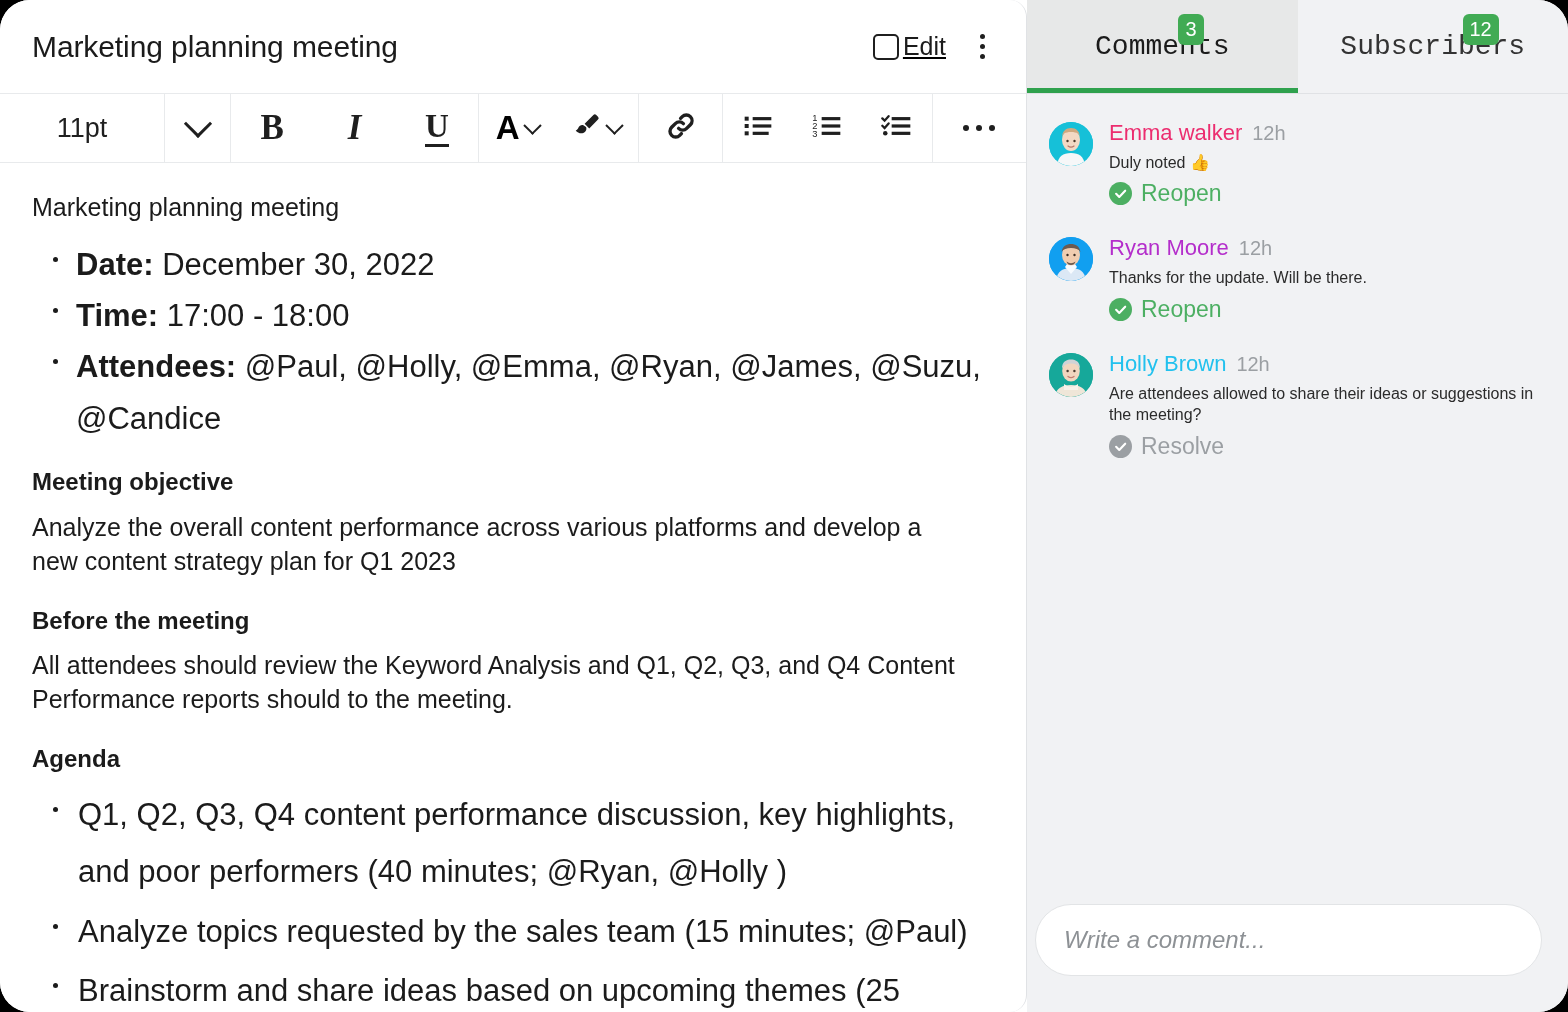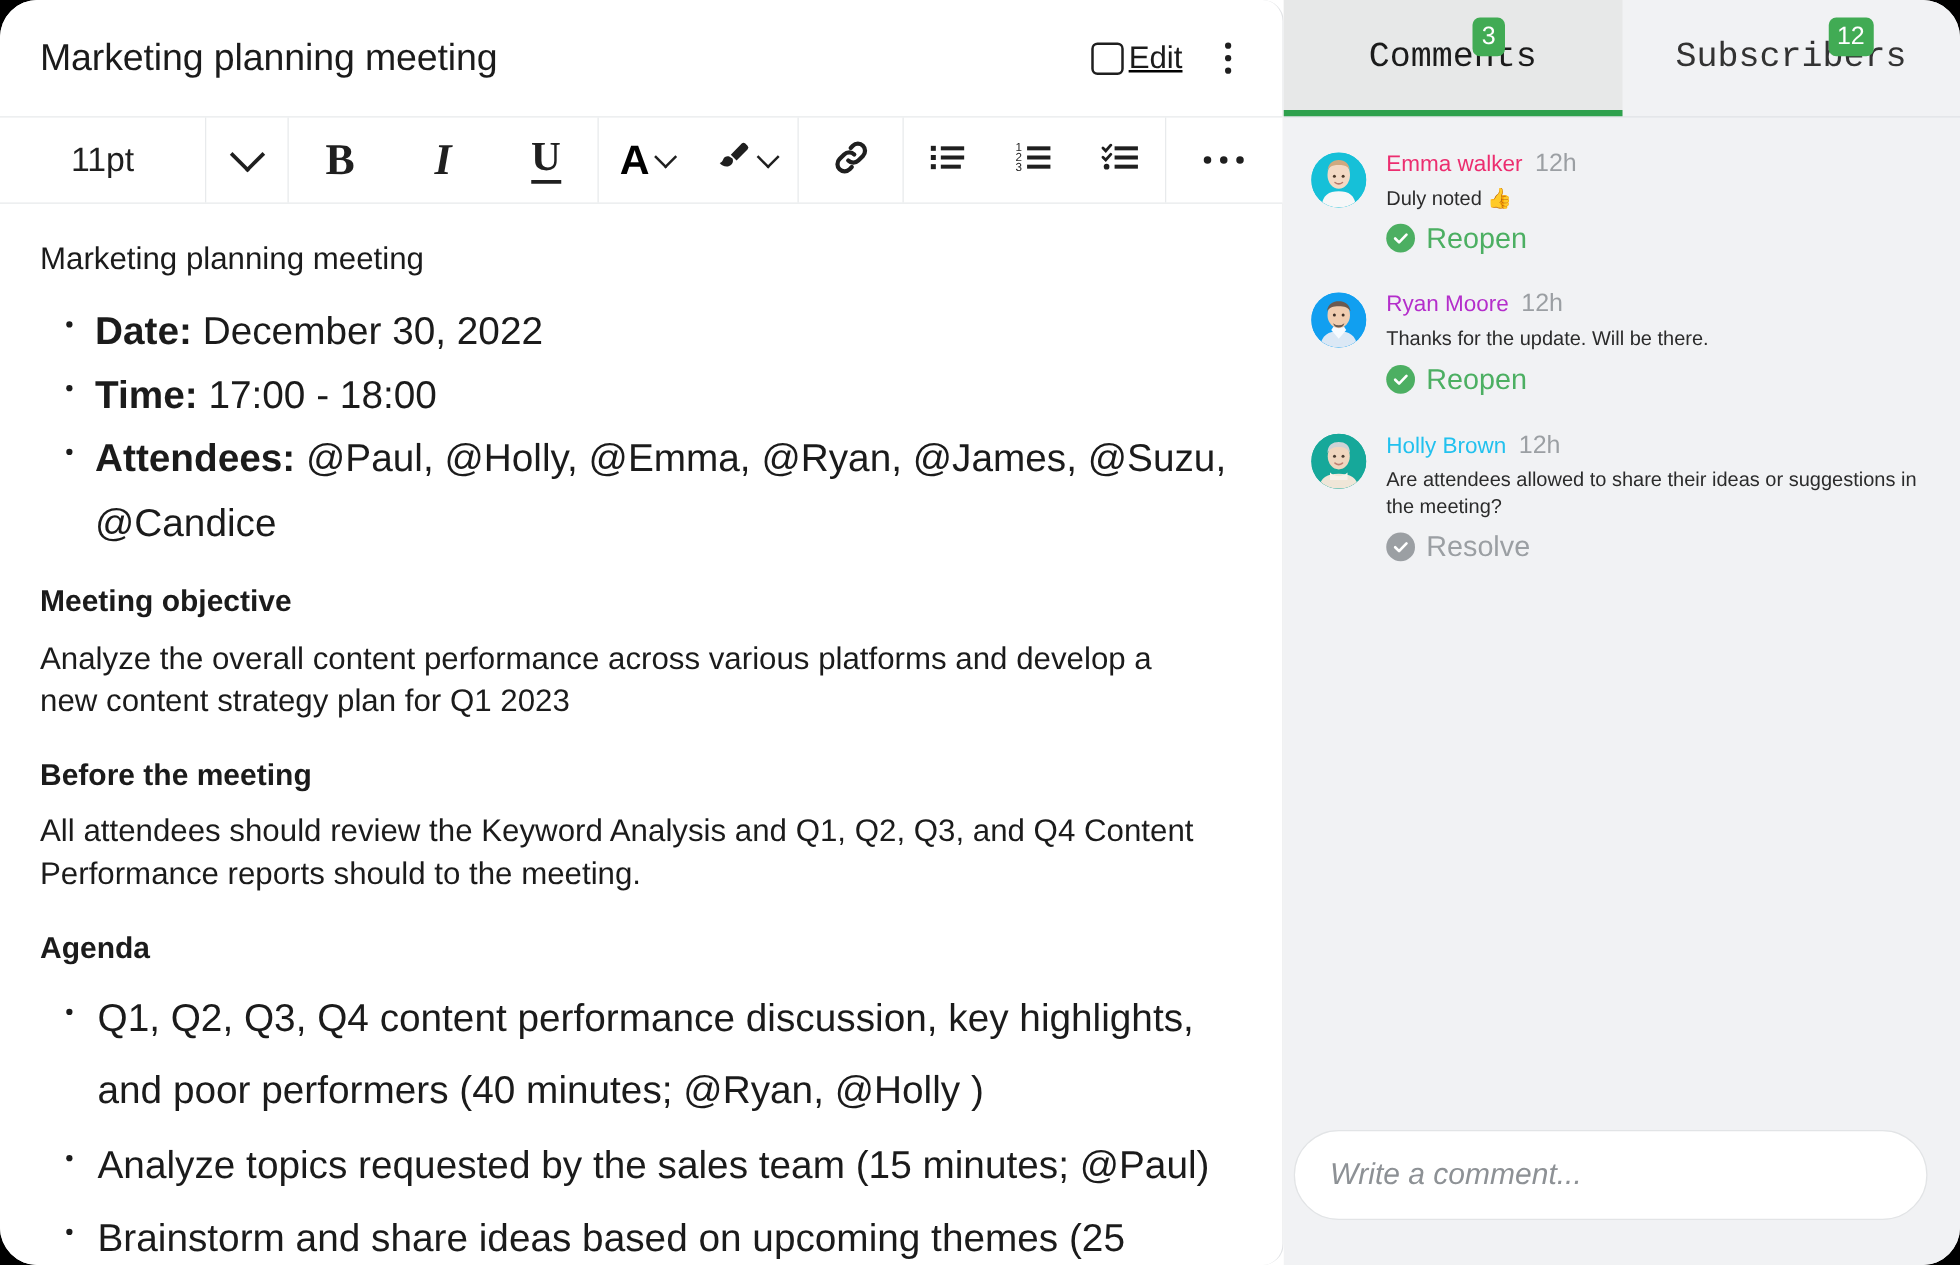--- a/index.html
+++ b/index.html
@@ -268,21 +268,21 @@
   .avatar {
     width: 44px; height: 44px;
     border-radius: 50%;
     flex: none;
     overflow: hidden;
     position: relative;
     margin-top: 2px;
   }
   .cbody { flex: 1; min-width: 0; }
   .cline1 { display: flex; align-items: baseline; gap: 10px; }
-  .cname { font-size: 18px; font-weight: 400; white-space: nowrap; }
+  .cname { font-size: 22px; font-weight: 400; white-space: nowrap; }
   .ctime { font-size: 20px; color: #9b9fa3; }
   .ctext {
     font-size: 16px;
     color: #2b2b2b;
     line-height: 1.34;
     margin-top: 6px;
     word-wrap: break-word;
   }
   .caction {
     display: flex;

